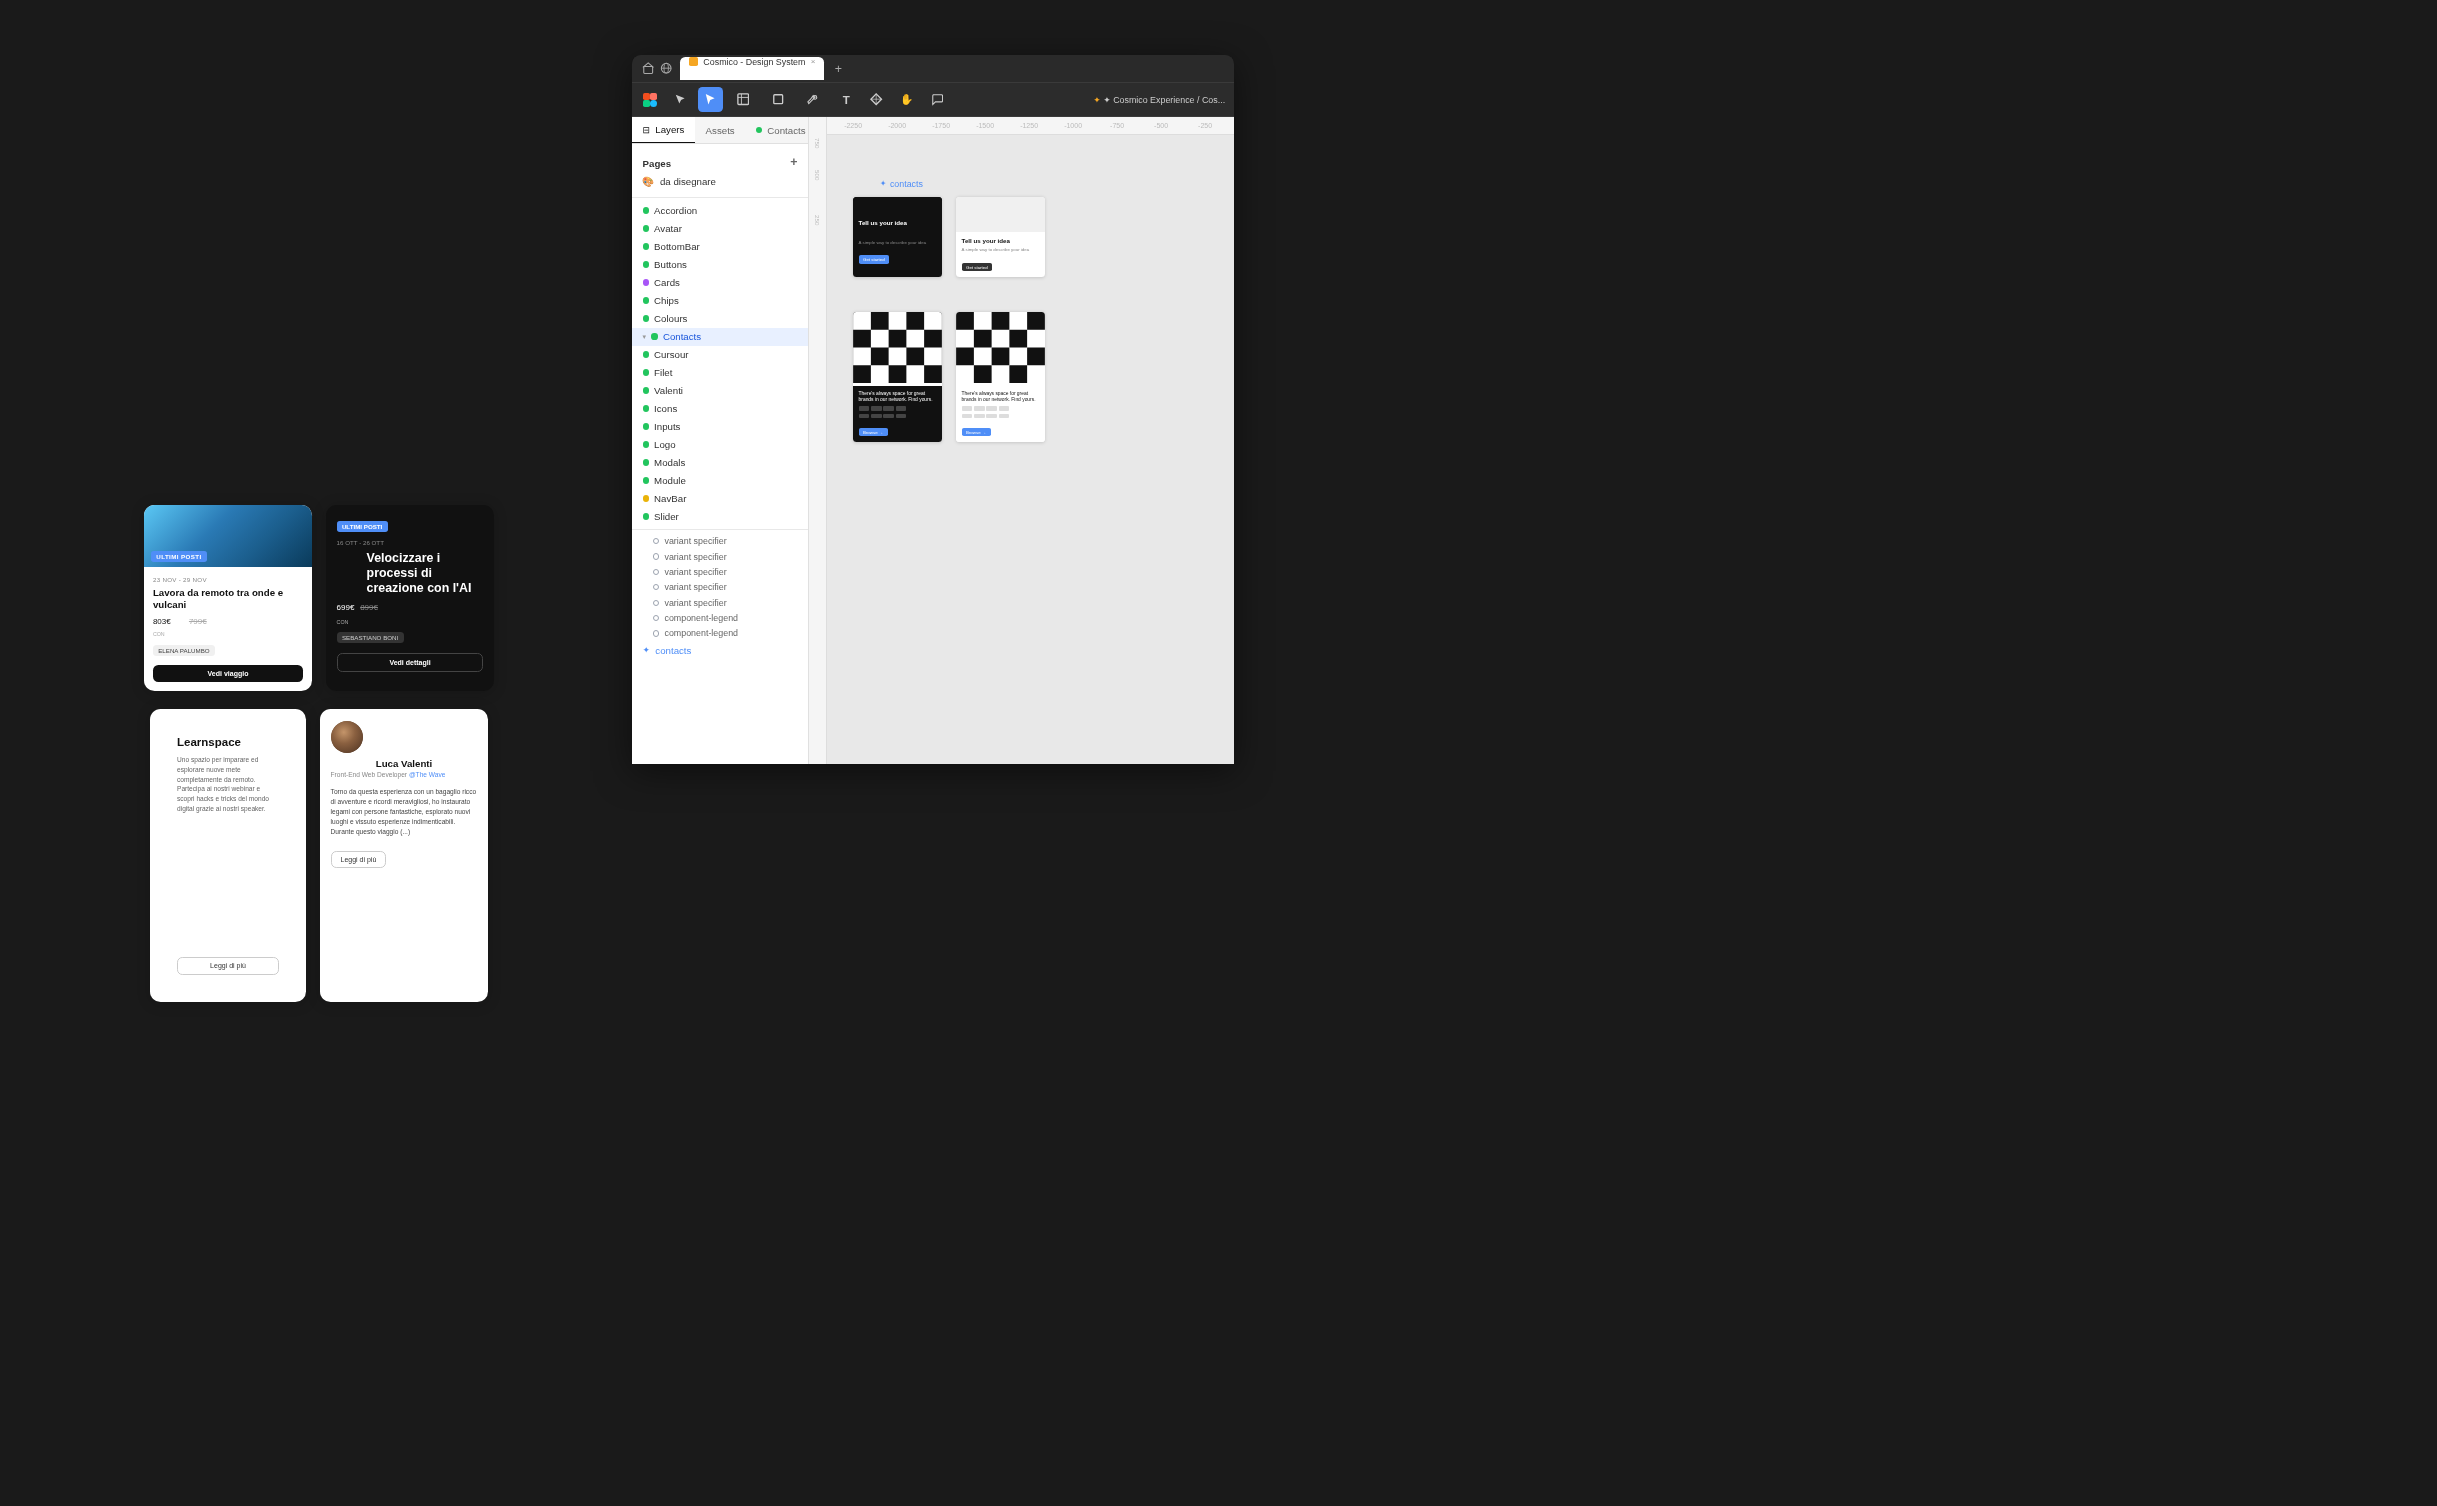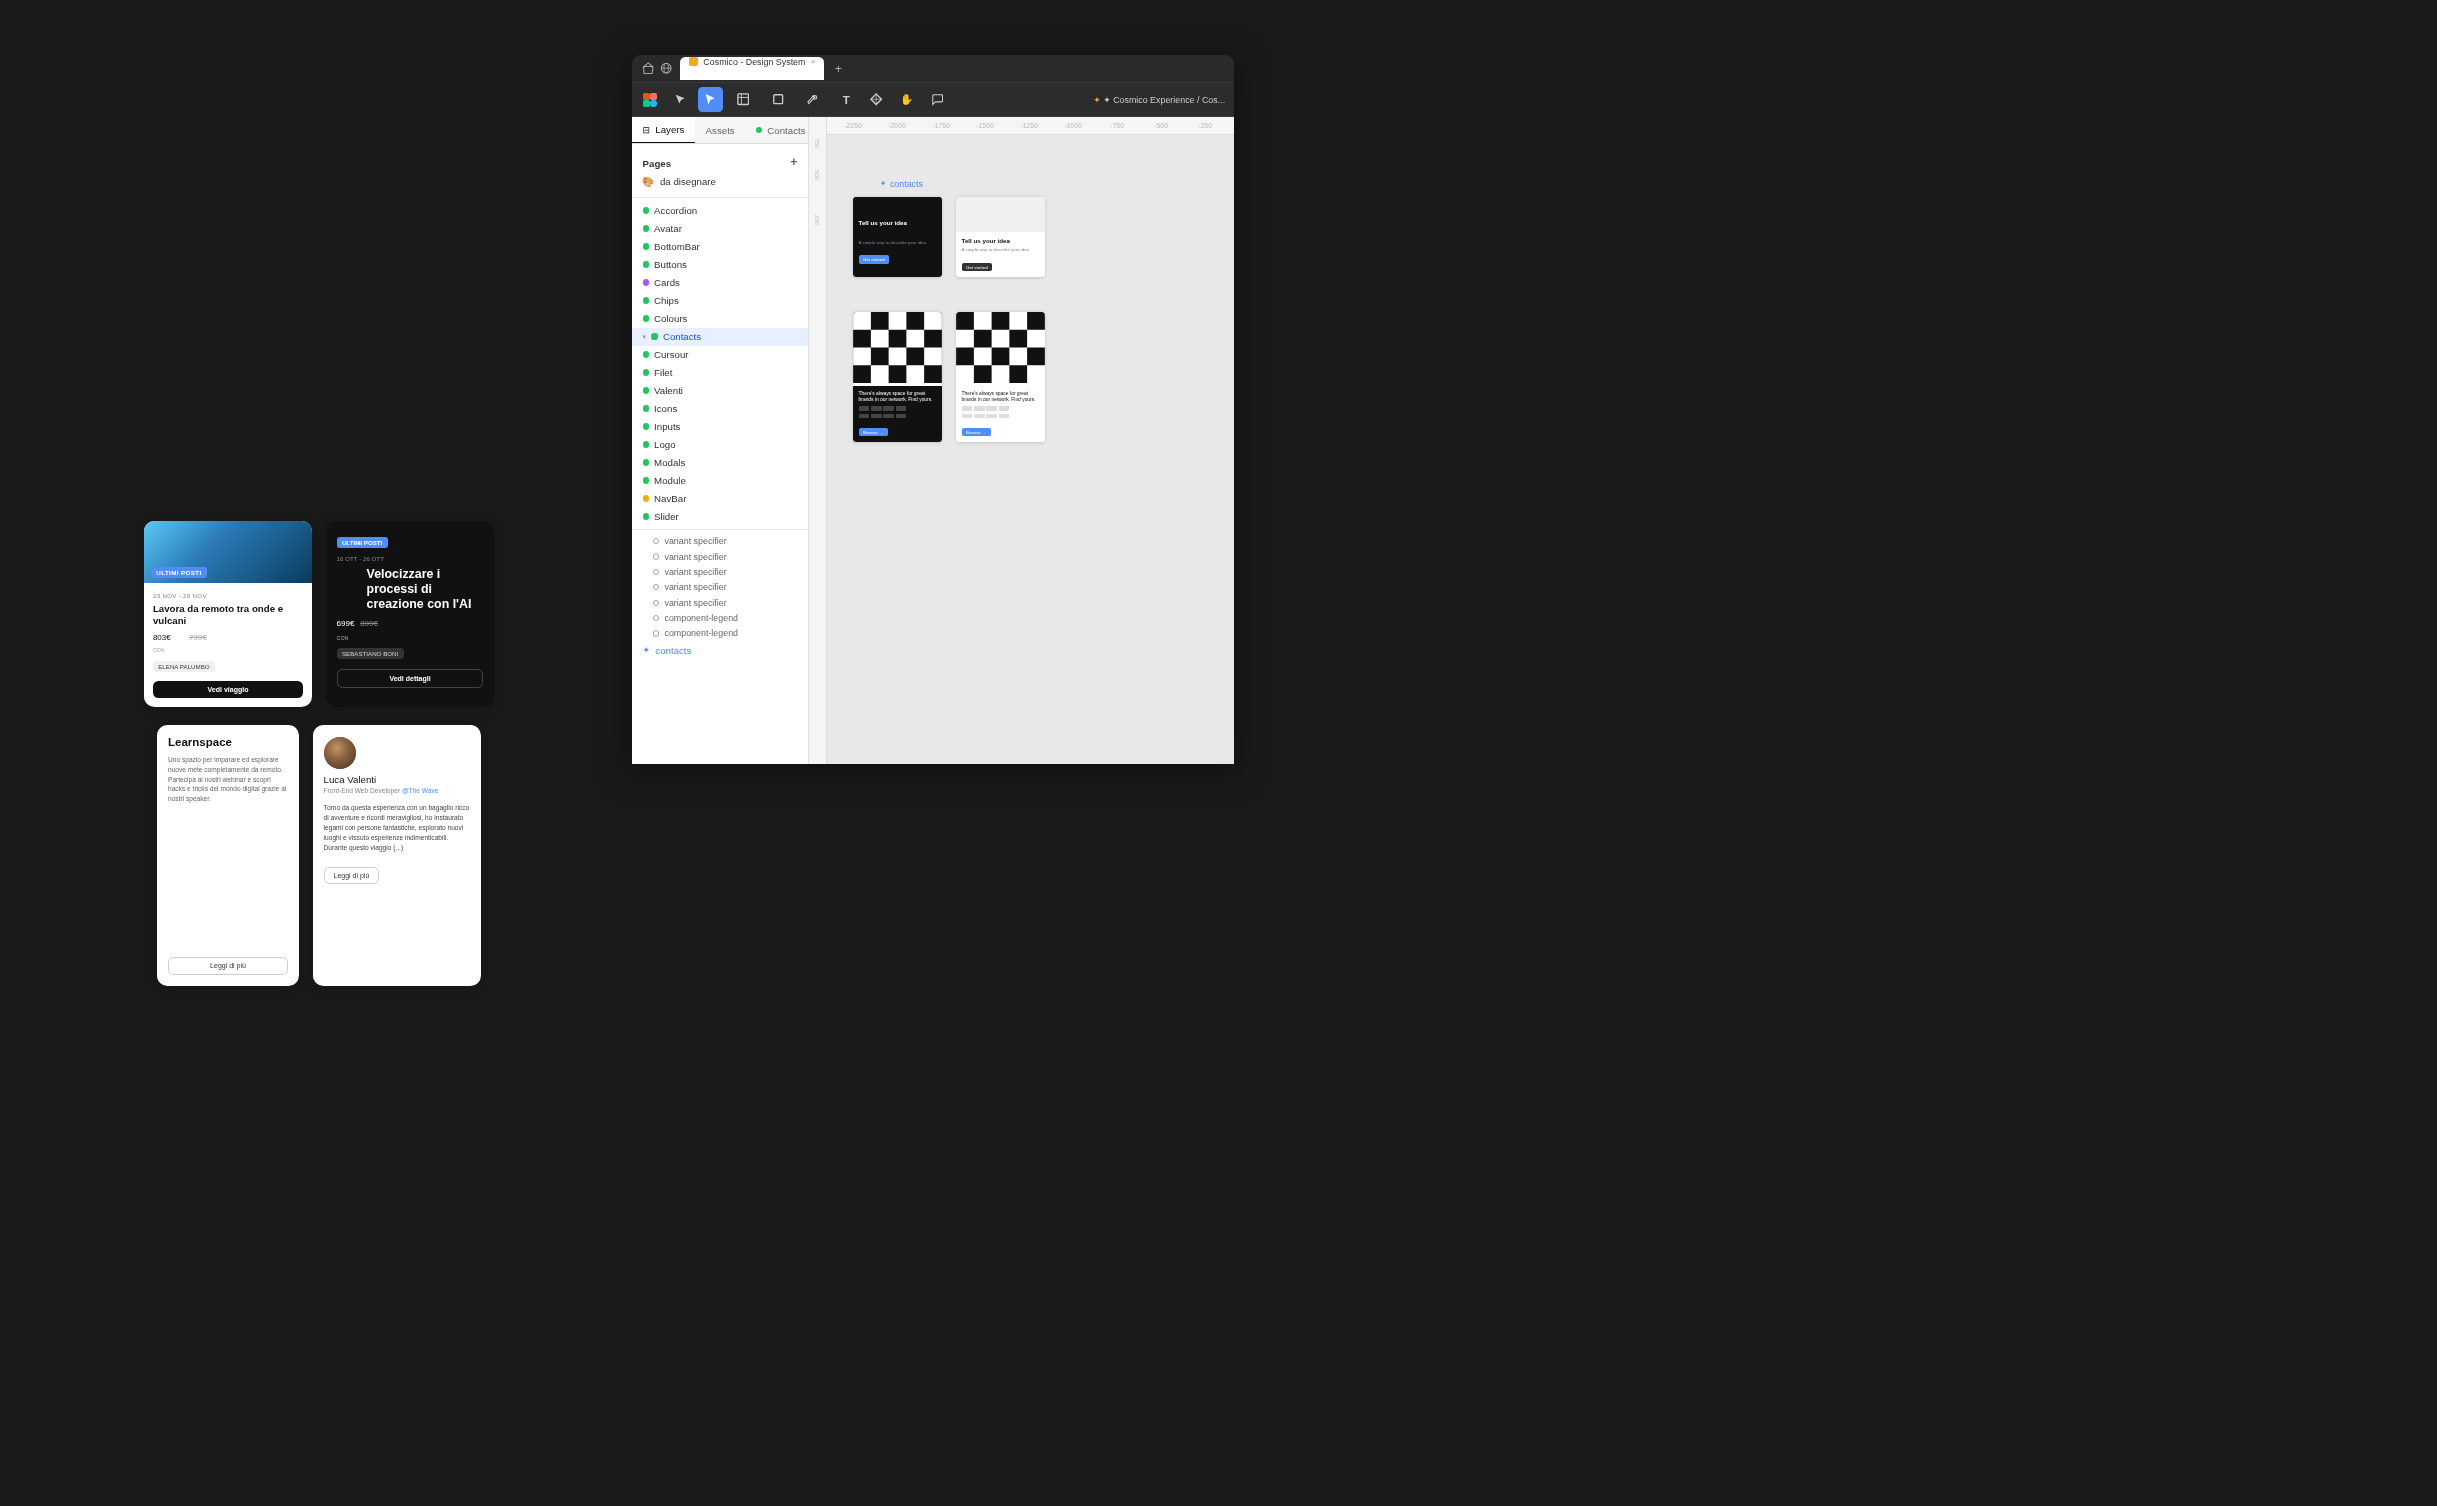--- a/index.html
+++ b/index.html
@@ -196,23 +196,23 @@
       border-radius: 5.3px;
       padding: 5.3px 0;
       font-size: 7px;
       font-weight: 600;
       cursor: pointer;
       text-align: center;
     }
 
     
     .card-info {
-      width: 142px;
+      width: 156px;
       min-height: 239px;
-      padding: 11px;
+      padding: 27px;
     }
 
     .card-info .card-title {
       font-size: 11.5px;
       font-weight: 700;
       color: #111;
       margin-bottom: 7px;
     }
 
     .card-info .card-desc {
@@ -262,23 +262,24 @@
 
     .card-profile .avatar-inner {
       width: 32px;
       height: 32px;
       border-radius: 50%;
       background: radial-gradient(circle at 40% 35%, #c4956a 0%, #8a6040 40%, #4a3020 100%);
     }
 
     .card-profile .profile-name {
       font-size: 9.7px;
-      font-weight: 400;
+      font-weight: 700;
       color: #111;
       margin-bottom: 1.8px;
+      text-align: center;
     }
 
     .card-profile .profile-role {
       font-size: 6.6px;
       color: #888;
       margin-bottom: 8.9px;
     }
 
     .card-profile .profile-role .link {
       color: #4f8ef7;

